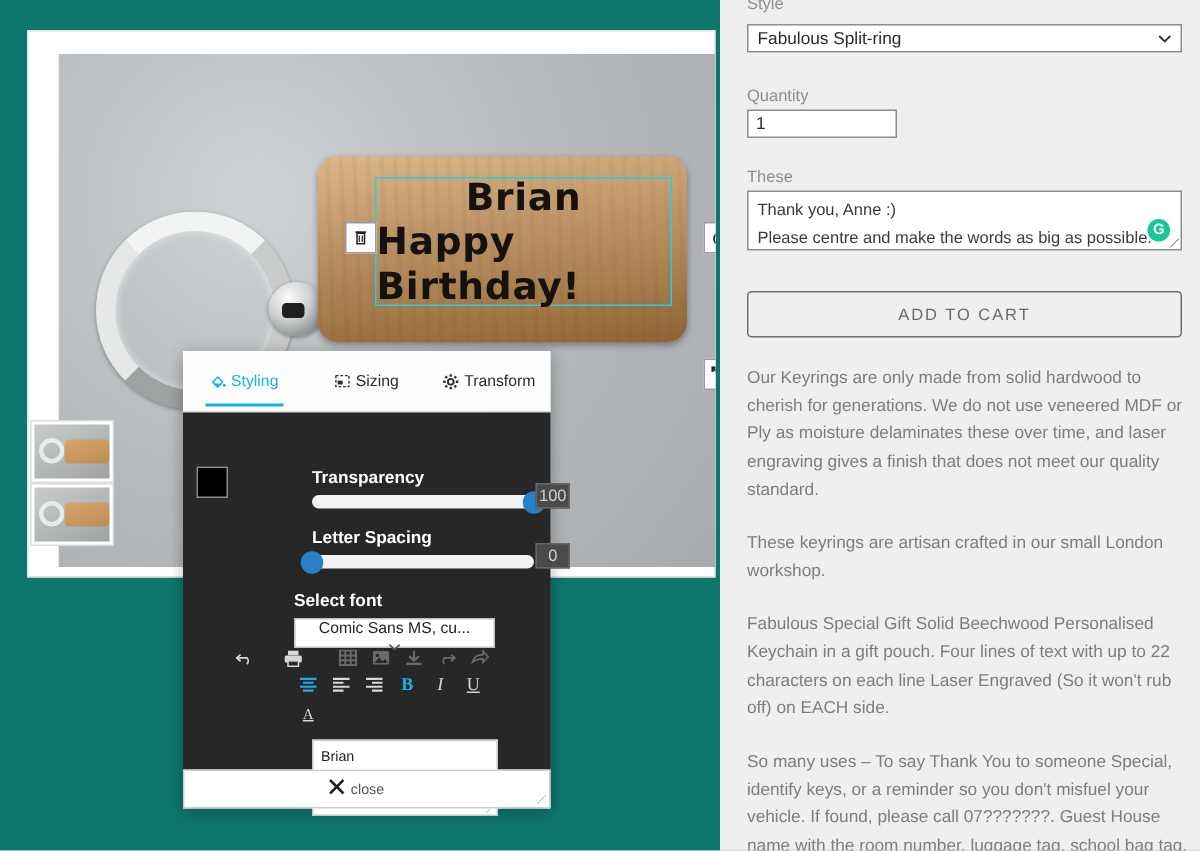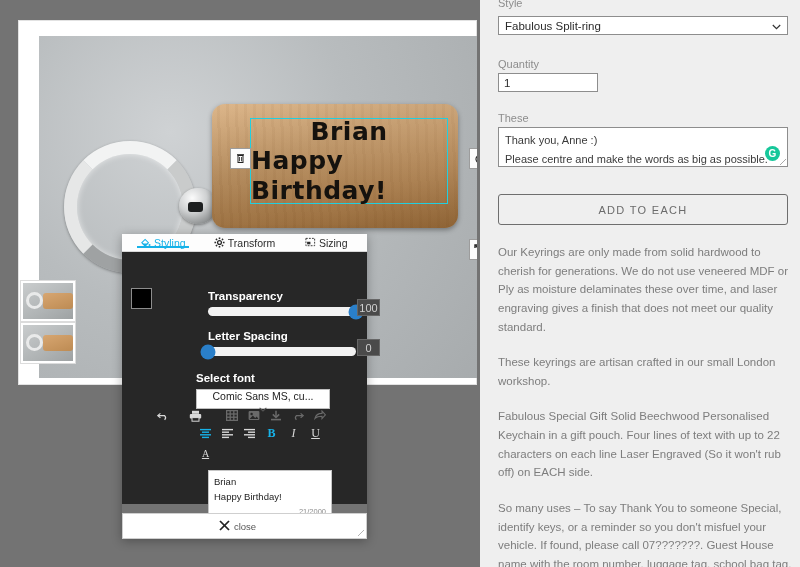--- a/index.html
+++ b/index.html
@@ -6,21 +6,21 @@
   html, body {
     margin: 0; padding: 0;
     width: 800px; height: 567px;
     overflow: hidden;
     background: #efefef;
     font-family: "Liberation Sans", sans-serif;
   }
   #page { position: relative; width: 800px; height: 567px; background: #efefef; }
 
   
-  #left-col { position: absolute; left: 0; top: 0; width: 480px; height: 567px; background: #737373; }
+  #left-col { position: absolute; left: 0; top: 0; width: 480px; height: 567px; background: #0f766e; }
 
   #gallery-frame {
     position: absolute; left: 18px; top: 20px;
     width: 459px; height: 365px;
     background: #fff; border: 1px solid #e2e2e2;
   }
   #hero-stage {
     position: absolute; left: 20px; top: 15px;
     width: 438px; height: 342px;
     overflow: hidden;
@@ -104,21 +104,21 @@
   #thumb1 { top: 280px; }
   #thumb2 { top: 322px; }
 
   
   #editor {
     position: absolute; left: 122px; top: 234px;
     width: 245px; height: 305px;
     box-shadow: 0 2px 10px rgba(0,0,0,.3);
   }
   #tabbar {
-    display: flex; height: 18px; background: #fdfdfd;
+    display: flex; height: 41px; background: #fdfdfd;
     border-bottom: 1px solid #d8d8d8;
   }
   .tab {
     flex: 1; display: flex; align-items: center; justify-content: center; gap: 3px;
     font-size: 10.5px; color: #2b2b2b; cursor: pointer; position: relative;
   }
   .tab.active { color: #17b2e8; }
   .tab.active:after {
     content:""; position:absolute; left:18%; right:18%; bottom:3px; height:2px; background:#17b2e8;
   }
@@ -304,48 +304,48 @@
       <div id="tabbar">
         <div class="tab active">
           <span>
             <svg width="11" height="11" viewBox="0 0 12 12">
                 <path d="M2 6.2 L5.6 2.6 L9.2 6.2 L5.6 9.8 Z" fill="none" stroke="#17b2e8" stroke-width="1.1"></path>
                 <path d="M2 7.2 L9.2 7.2 L5.6 10.3 Z" fill="#17b2e8"></path>
                 <circle cx="10.4" cy="8.6" r="1.1" fill="#17b2e8"></circle>
               </svg>
           </span>
           <span>Styling</span>
+        </div>
+        <div class="tab">
+          <span>
+            <svg width="11" height="11" viewBox="0 0 12 12">
+                <rect x="1" y="1.5" width="9.5" height="8" fill="none" stroke="#2b2b2b" stroke-width="1" stroke-dasharray="2 1.3"></rect>
+                <rect x="2.3" y="5.2" width="3.6" height="2.8" fill="#2b2b2b"></rect>
+              </svg>
+          </span>
+          <span>Sizing</span>
         </div>
         <div class="tab">
           <span>
             <svg width="11" height="11" viewBox="0 0 12 12">
                 <circle cx="6" cy="6" r="2.1" fill="none" stroke="#2b2b2b" stroke-width="1.4"></circle>
                 <g stroke="#2b2b2b" stroke-width="1.7">
                   <line x1="6" y1="0.5" x2="6" y2="2.3"></line>
                   <line x1="6" y1="9.7" x2="6" y2="11.5"></line>
                   <line x1="0.5" y1="6" x2="2.3" y2="6"></line>
                   <line x1="9.7" y1="6" x2="11.5" y2="6"></line>
                   <line x1="2.1" y1="2.1" x2="3.3" y2="3.3"></line>
                   <line x1="8.7" y1="8.7" x2="9.9" y2="9.9"></line>
                   <line x1="9.9" y1="2.1" x2="8.7" y2="3.3"></line>
                   <line x1="3.3" y1="8.7" x2="2.1" y2="9.9"></line>
                 </g>
               </svg>
           </span>
           <span>Transform</span>
         </div>
-        <div class="tab">
-          <span>
-            <svg width="11" height="11" viewBox="0 0 12 12">
-                <rect x="1" y="1.5" width="9.5" height="8" fill="none" stroke="#2b2b2b" stroke-width="1" stroke-dasharray="2 1.3"></rect>
-                <rect x="2.3" y="5.2" width="3.6" height="2.8" fill="#2b2b2b"></rect>
-              </svg>
-          </span>
-          <span>Sizing</span>
-        </div>
       </div>
 
       <div id="panel-body">
 
         <div id="swatch"></div>
 
         <div class="ctrl" id="transparency">
           <div class="ctrl-label">Transparency</div>
           <div class="slider-row">
             <div class="track">
@@ -508,21 +508,21 @@
     </div>
 
     <div class="field-label" id="note-label">These</div>
     <div id="note-box">
       <div>Thank you, Anne :)</div>
       <div>Please centre and make the words as big as possible.</div>
       <span id="grammarly">G</span>
       <span id="note-grip"></span>
     </div>
 
-    <div id="add-to-cart">ADD TO EACH</div>
+    <div id="add-to-cart">ADD TO CART</div>
 
     <div id="desc">
       <p>Our Keyrings are only made from solid hardwood to cherish for generations. We do not use veneered MDF or Ply as moisture delaminates these over time, and laser engraving gives a finish that does not meet our quality standard.</p>
       <p>These keyrings are artisan crafted in our small London workshop.</p>
       <p>Fabulous Special Gift Solid Beechwood Personalised Keychain in a gift pouch. Four lines of text with up to 22 characters on each line Laser Engraved (So it won't rub off) on EACH side.</p>
       <p>So many uses – To say Thank You to someone Special, identify keys, or a reminder so you don't misfuel your vehicle. If found, please call 07???????. Guest House name with the room number, luggage tag, school bag tag, a fabulous gift to send a message to someone special, your mum, dad, sister, brother, aunt, uncle, granddad, grandmother, etc., etc., etc.</p>
 
     </div>
   </div>
 </div>

